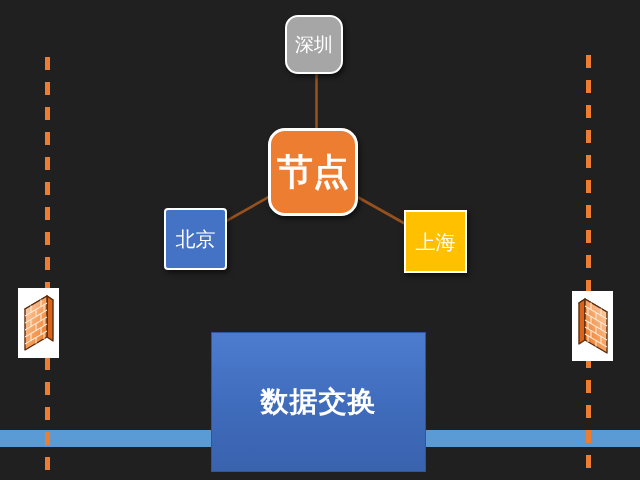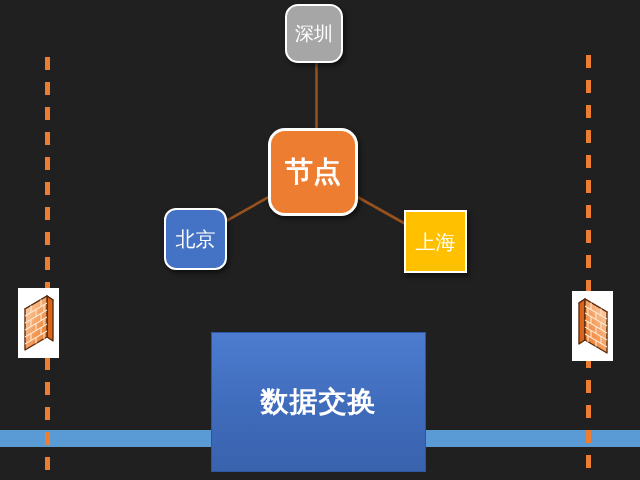--- a/index.html
+++ b/index.html
@@ -33,23 +33,23 @@
   .firewall.right{left:572px;top:291px;}
   .firewall.right svg{transform:scaleX(-1);}
   
   .node{
     position:absolute;box-sizing:border-box;
     display:flex;align-items:center;justify-content:center;
     color:#ffffff;border:2.5px solid #ffffff;
     box-shadow:2px 3px 5px rgba(0,0,0,.55);
     z-index:5;text-align:center;line-height:1;
   }
-  .node.shenzhen{left:285px;top:4px;width:58px;height:59px;border-radius:13px;background:#a6a6a6;font-size:19px;}
-  .node.center{left:268px;top:128px;width:90px;height:88px;border-radius:17px;background:#ed7d31;border-width:3px;font-size:28px;font-weight:bold;}
-  .node.beijing{left:164px;top:208px;width:63px;height:62px;border-radius:12px;background:#4472c4;font-size:20px;}
+  .node.shenzhen{left:285px;top:15px;width:58px;height:59px;border-radius:13px;background:#a6a6a6;font-size:19px;}
+  .node.center{left:268px;top:128px;width:90px;height:88px;border-radius:17px;background:#ed7d31;border-width:3px;font-size:36px;font-weight:bold;}
+  .node.beijing{left:164px;top:208px;width:63px;height:62px;border-radius:4px;background:#4472c4;font-size:20px;}
   .node.shanghai{left:404px;top:210px;width:63px;height:63px;border-radius:0;background:#ffc000;font-size:20px;}
   
   .exchange{
     position:absolute;left:211px;top:332px;width:215px;height:140px;
     background:linear-gradient(180deg,#4d7ccf 0%,#3f6bbb 55%,#3a63ae 100%);
     border:1px solid #2e55a0;box-sizing:border-box;
     display:flex;align-items:center;justify-content:center;
     color:#ffffff;font-size:28px;font-weight:bold;letter-spacing:1px;
     z-index:6;
   }

